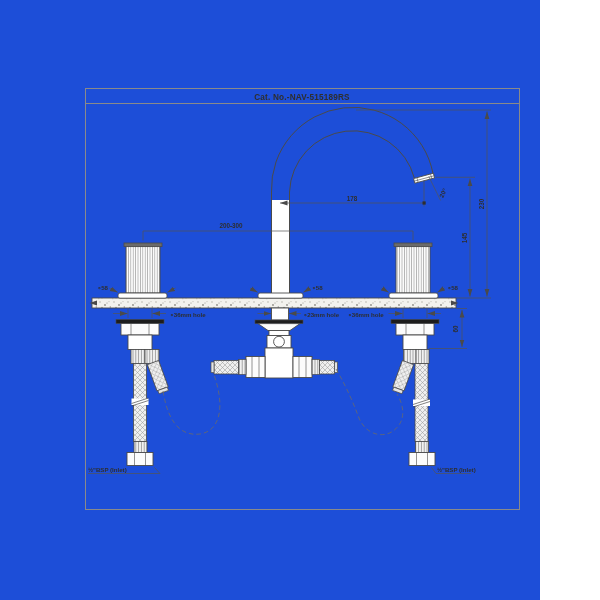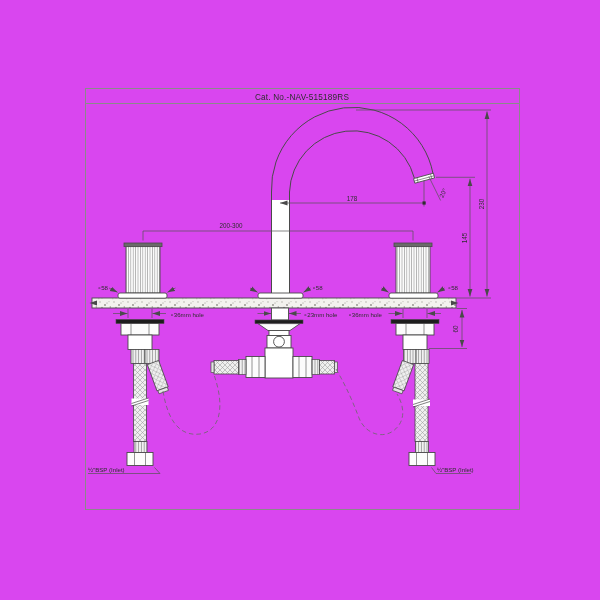--- a/index.html
+++ b/index.html
@@ -1,17 +1,17 @@
 <!DOCTYPE html>
 <html><head>
 <meta charset="utf-8">
 <style>
   html,body{margin:0;padding:0;background:#fff;}
-  #canvas{position:relative;width:600px;height:600px;background:#d946ef;overflow:hidden;
-          font-family:"Liberation Sans", sans-serif;}
+  #canvas{position:relative;width:540px;height:600px;background:#1d4ed8;overflow:hidden;
+          font-family:"Liberation Sans", sans-serif;font-weight:bold;}
   svg{position:absolute;left:0;top:0;}
   text{fill:#2e2e2e;}
   .t-title{font-size:8.2px;letter-spacing:.2px;}
   .t-dim{font-size:6.3px;}
   .t-sm{font-size:6.1px;}
 </style>
 </head>
 <body>
 <div id="canvas">
 

